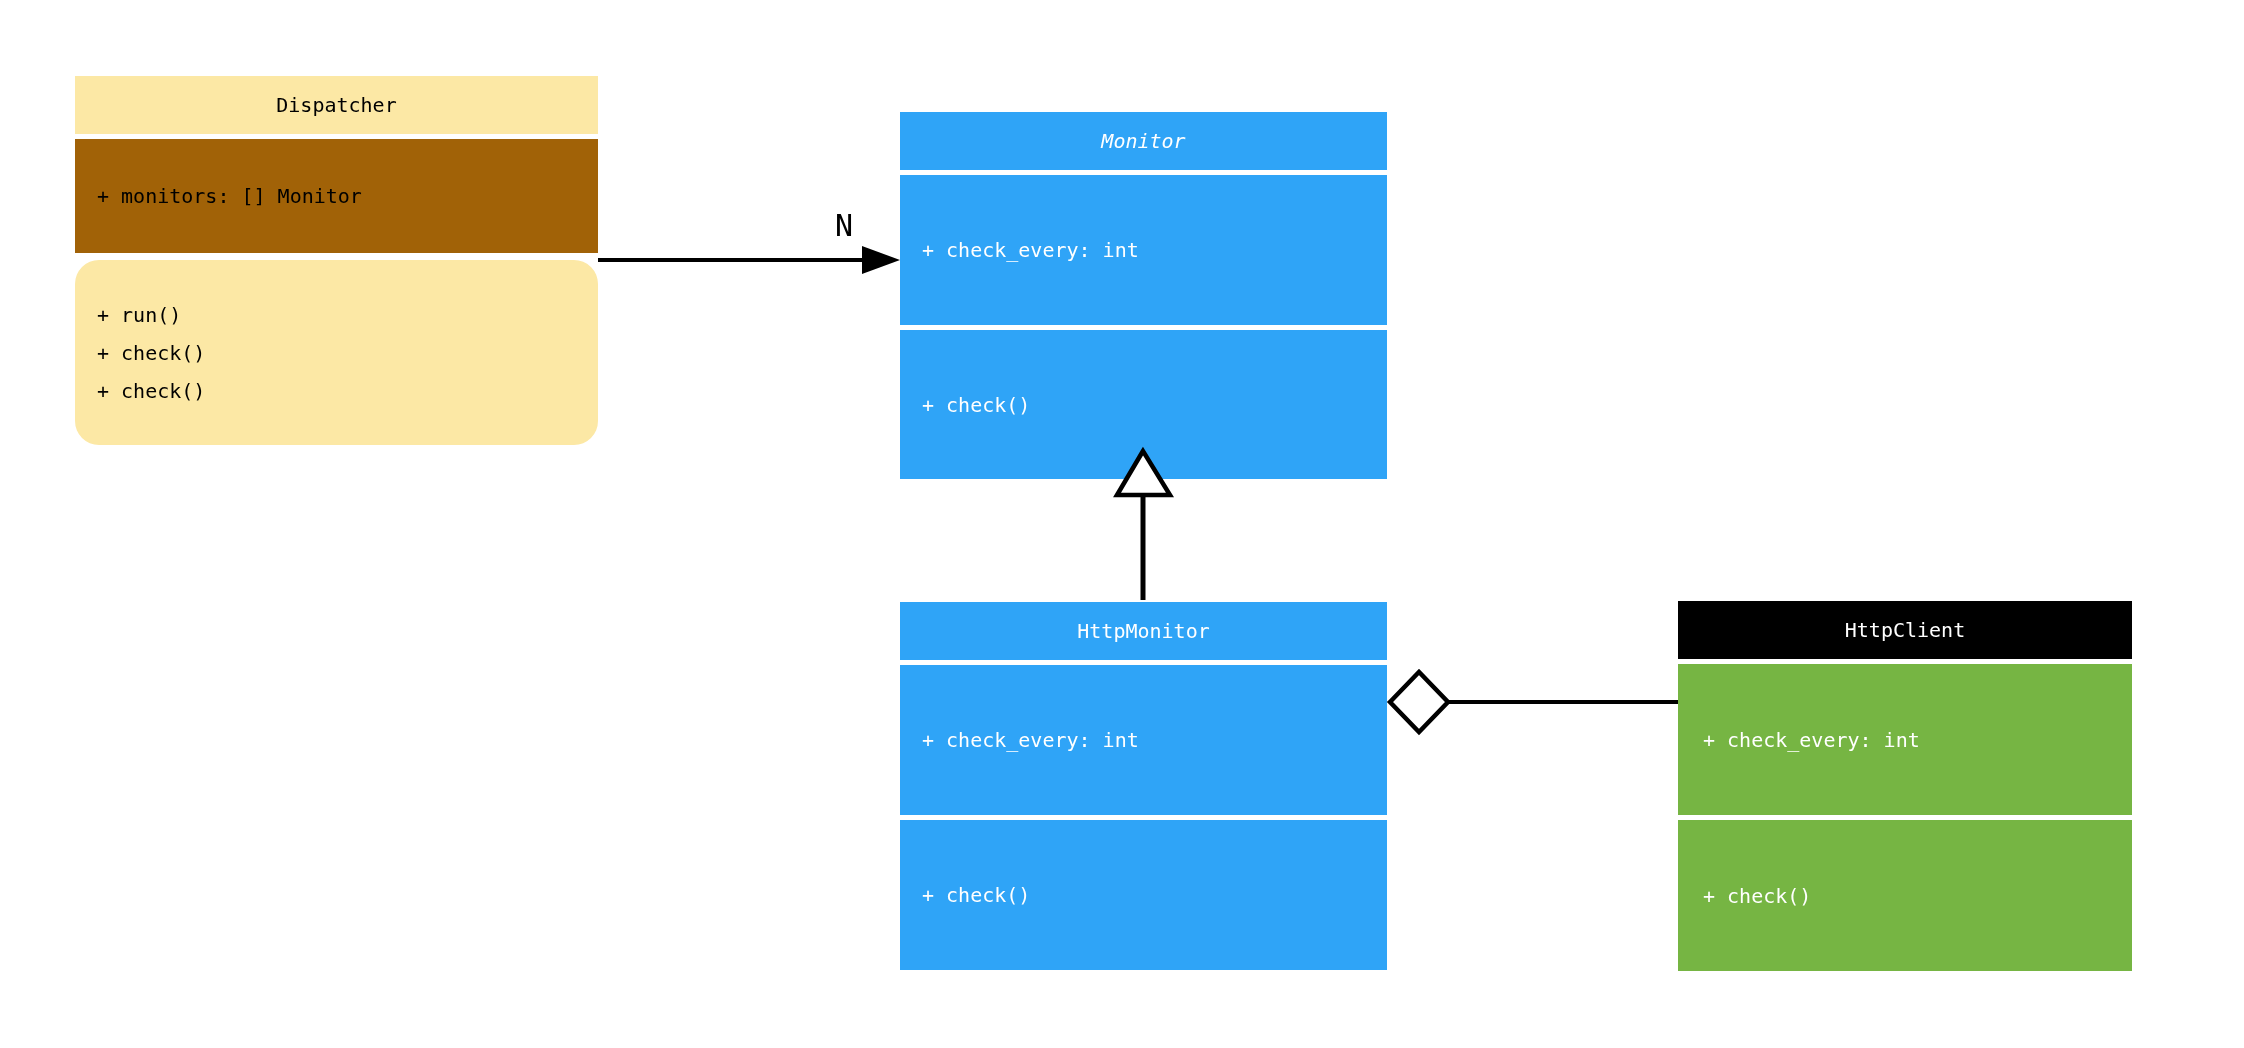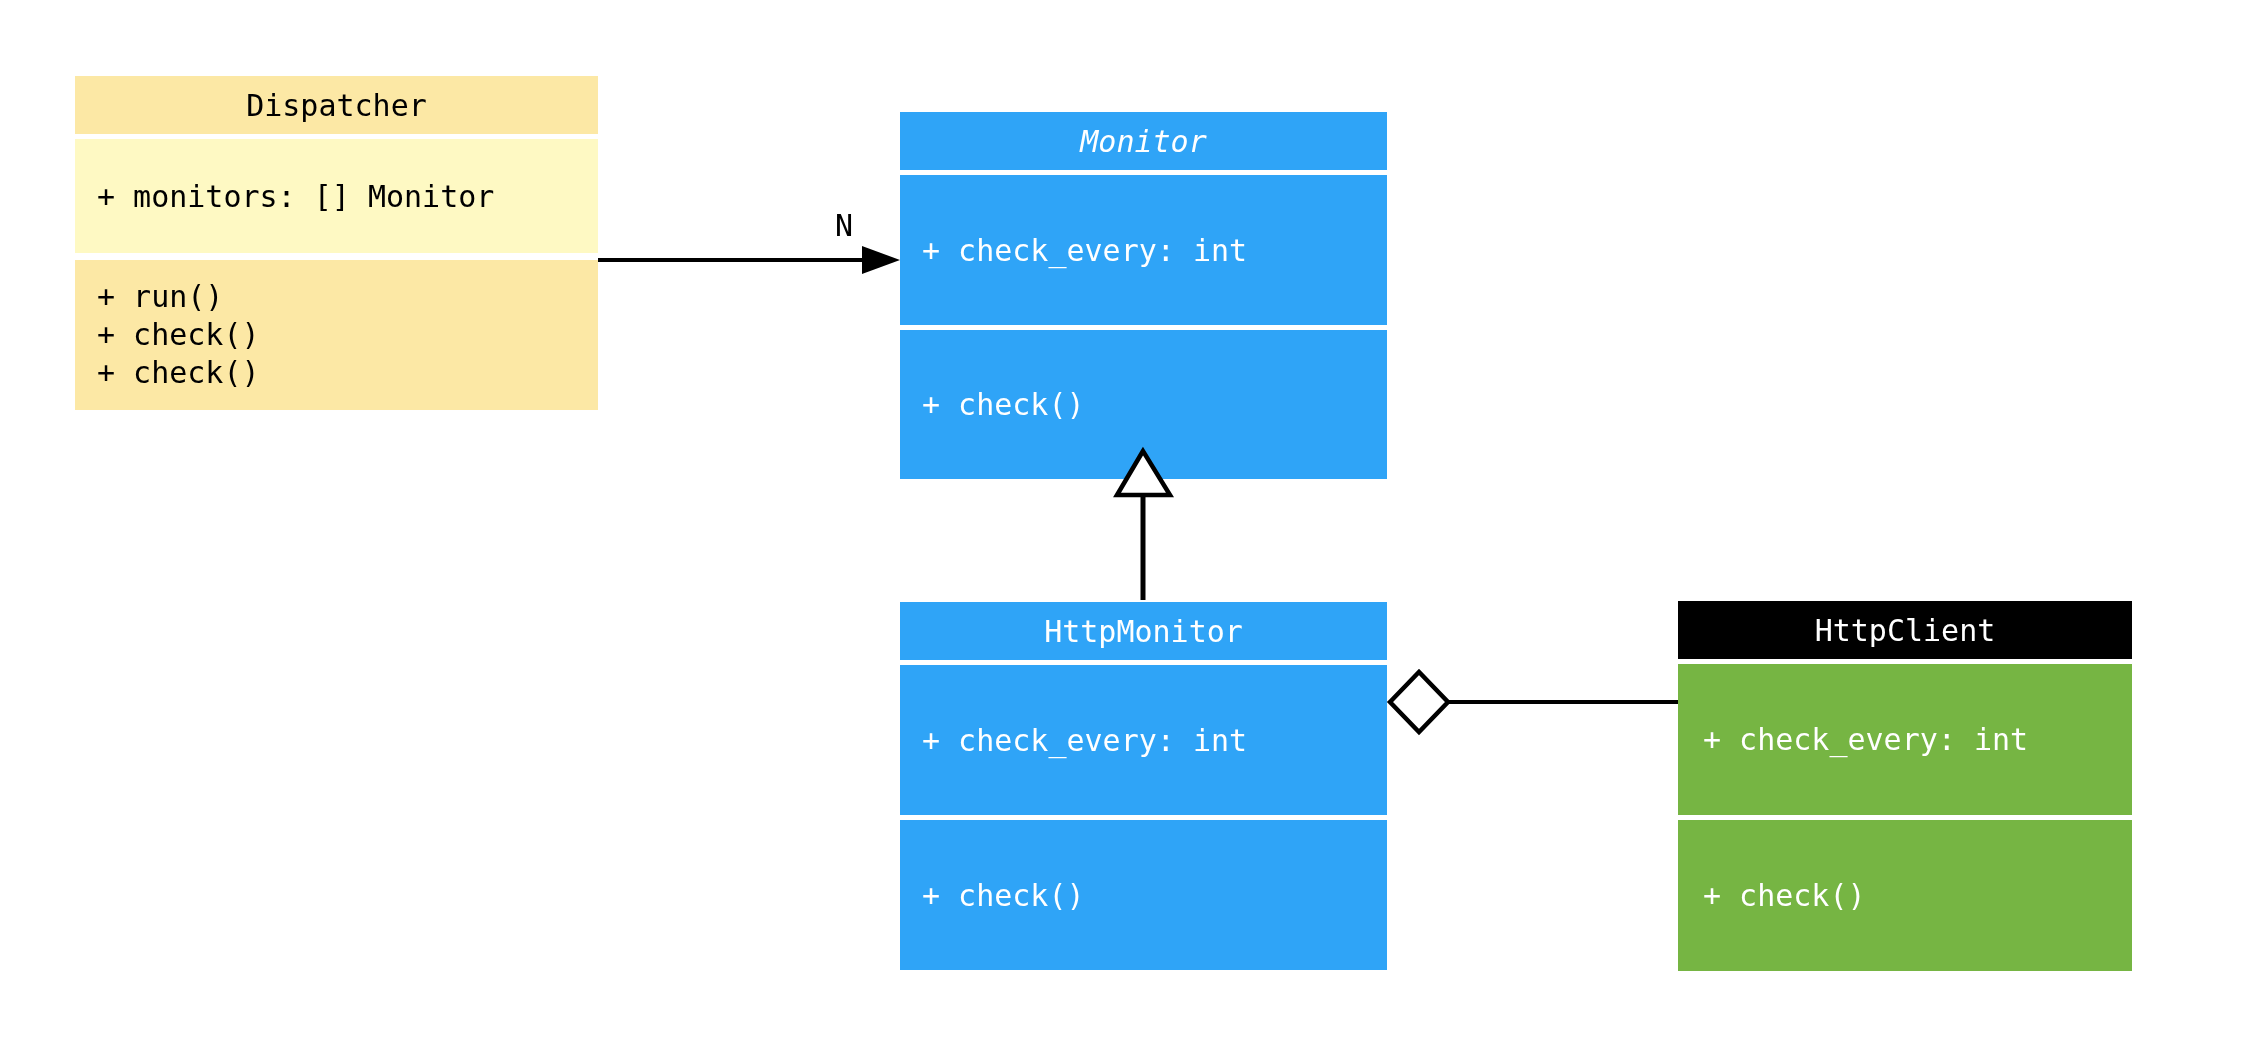--- a/index.html
+++ b/index.html
@@ -4,45 +4,45 @@
 <style>
   html,body{margin:0;padding:0;background:#ffffff;}
   .canvas{
     position:relative;width:2244px;height:1048px;background:#ffffff;overflow:hidden;
     font-family:"DejaVu Sans Mono","Liberation Mono",monospace;
   }
   .class-box{position:absolute;display:flex;flex-direction:column;}
   .sec{display:flex;align-items:center;box-sizing:border-box;}
   .sec.title{justify-content:center;}
   .sec.body{padding-left:22px;}
-  .txt{font-size:30px;white-space:pre;}
+  .txt{font-size:20px;white-space:pre;}
   .dark{color:#000000;}
   .light{color:#ffffff;}
   .italic{font-style:italic;}
   .method-lines{display:flex;flex-direction:column;}
   .method-lines .txt{line-height:38px;}
   .connector-layer{position:absolute;left:0;top:0;pointer-events:none;}
   .mult-label{
     position:absolute;left:824px;top:206px;width:40px;height:40px;
     line-height:40px;text-align:center;font-size:30px;color:#000000;
   }
 </style>
 </head>
 <body>
 
 <div class="canvas">
 
   <div class="class-box" style="left:75px;top:76px;width:523px;">
     <div class="sec title" style="height: 58px; background-color: rgb(252, 232, 165);">
       <span class="txt dark">Dispatcher</span>
     </div>
-    <div class="sec body" style="height: 114px; margin-top: 5px; background-color: #fef9c3;">
+    <div class="sec body" style="height: 114px; margin-top: 5px; background-color: #a16207;">
       <span class="txt dark">+ monitors: [] Monitor</span>
     </div>
-    <div class="sec body" style="height: 150px; margin-top: 7px; background-color: rgb(252, 232, 165);">
+    <div class="sec body" style="height: 185px; margin-top: 7px; background-color: rgb(252, 232, 165); border-radius: 24px;">
       <div class="method-lines">
         <span class="txt dark">+ run()</span>
         <span class="txt dark">+ check()</span>
         <span class="txt dark">+ check()</span>
       </div>
     </div>
   </div>
 
   <div class="class-box" style="left:900px;top:76px;width:487px;">
     <div class="sec title" style="height: 58px; background-color: rgb(47, 164, 247); margin-top: 36px;">

